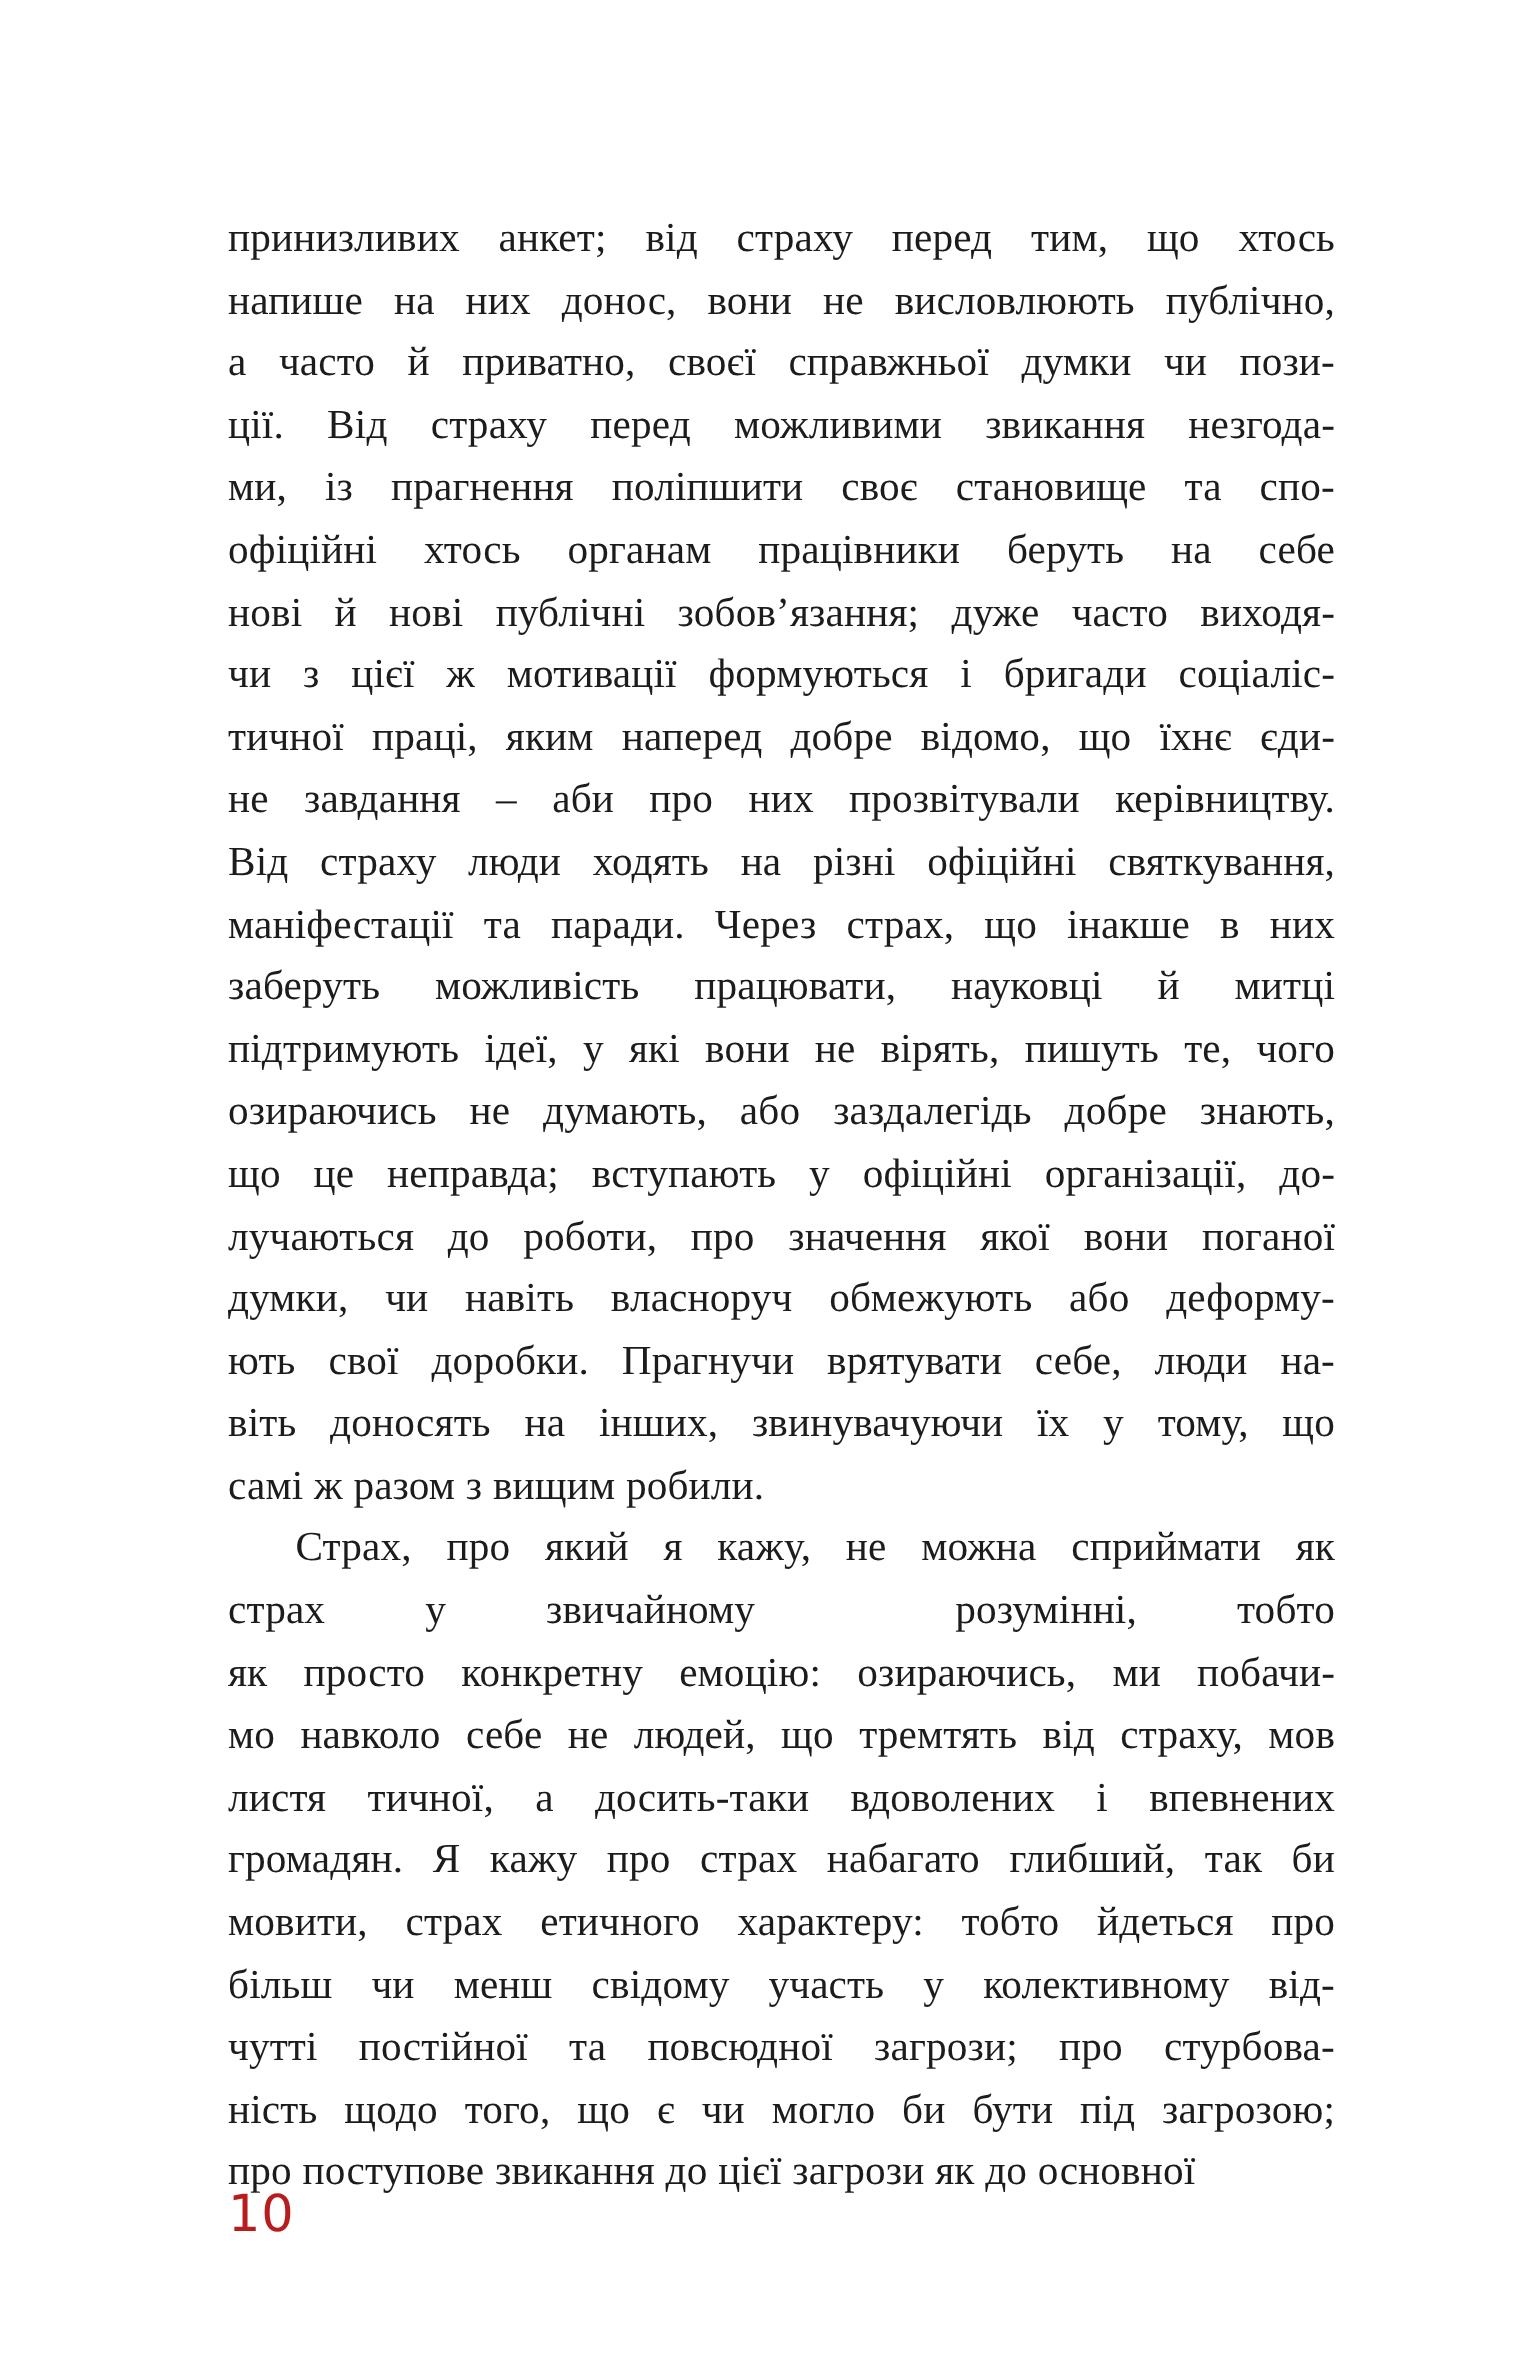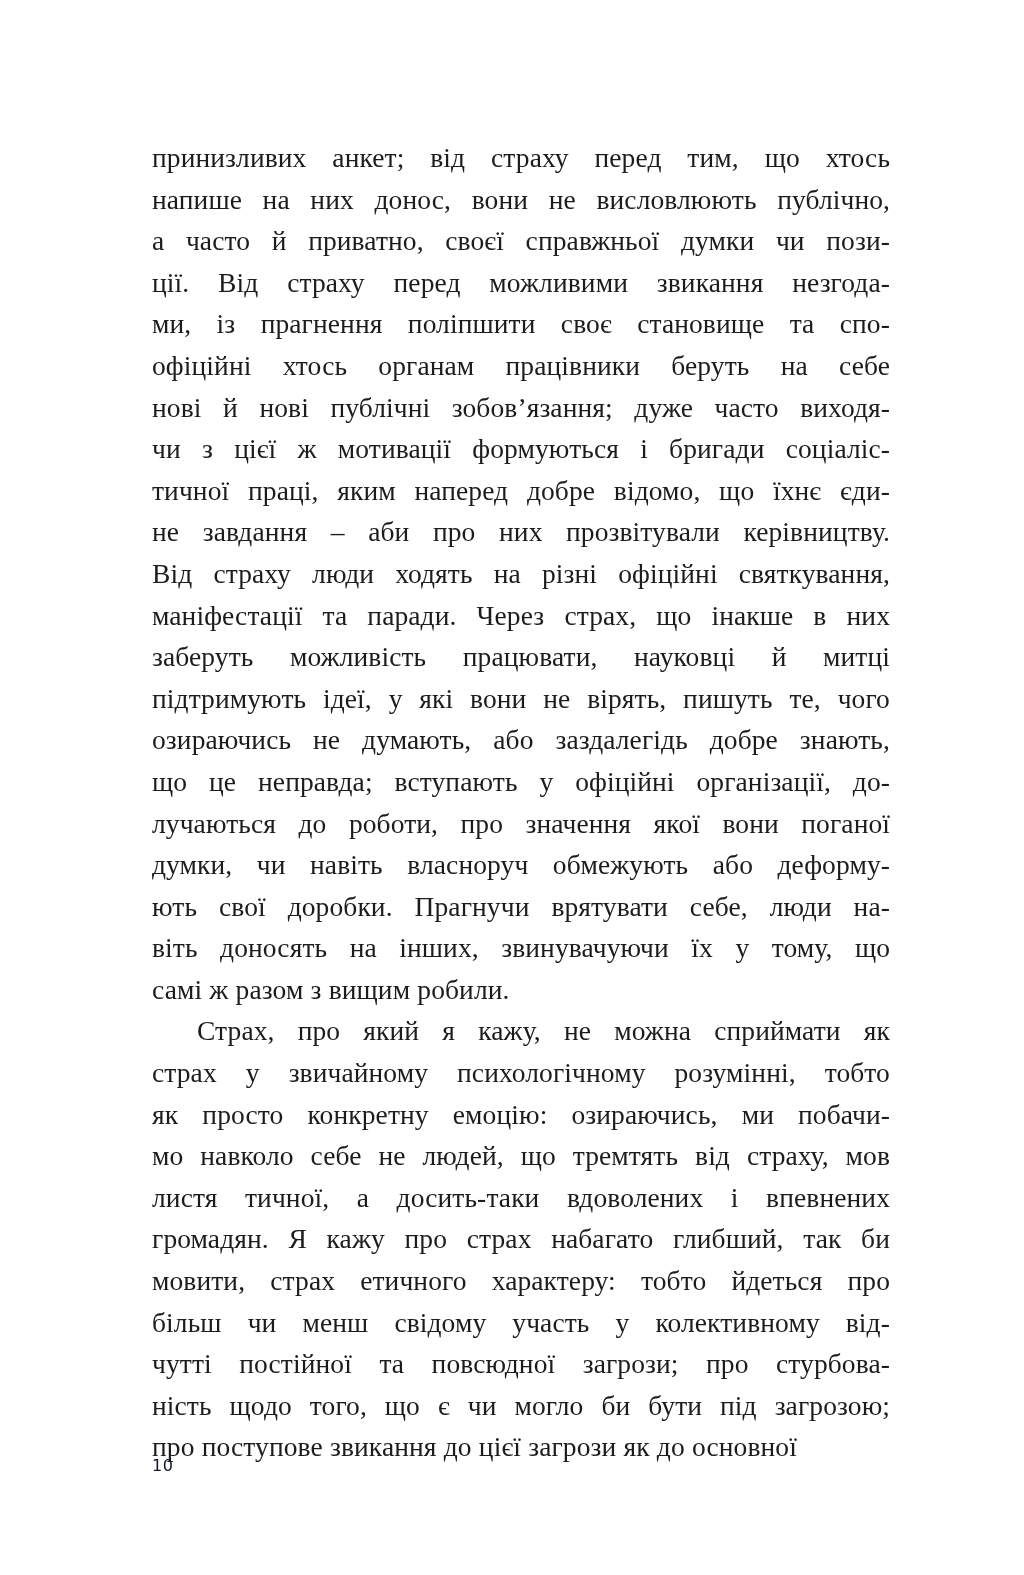--- a/index.html
+++ b/index.html
@@ -76,22 +76,22 @@
     left: 152px;
     top: 1456px;
     width: 738px;
     display: flex;
     align-items: baseline;
     justify-content: space-between;
   }
 
   .folio {
     font-family: "DejaVu Sans", "Liberation Sans", sans-serif;
-    font-size: 16px;
-    color: #0f172a;
+    font-size: 34px;
+    color: #b91c1c;
     letter-spacing: 0.5px;
   }
 
   .running-head {
     font-family: "Liberation Serif", "DejaVu Serif", serif;
     font-style: italic;
     font-size: 25px;
     color: #3a3a3a;
     letter-spacing: 0.4px;
   }
@@ -120,21 +120,21 @@
         <div class="line"><span class="w">озираючись</span><span class="g"> </span><span class="w">не</span><span class="g"> </span><span class="w">думають,</span><span class="g"> </span><span class="w">або</span><span class="g"> </span><span class="w">заздалегідь</span><span class="g"> </span><span class="w">добре</span><span class="g"> </span><span class="w">знають,</span></div>
         <div class="line"><span class="w">що</span><span class="g"> </span><span class="w">це</span><span class="g"> </span><span class="w">неправда;</span><span class="g"> </span><span class="w">вступають</span><span class="g"> </span><span class="w">у</span><span class="g"> </span><span class="w">офіційні</span><span class="g"> </span><span class="w">організації,</span><span class="g"> </span><span class="w">до-</span></div>
         <div class="line"><span class="w">лучаються</span><span class="g"> </span><span class="w">до</span><span class="g"> </span><span class="w">роботи,</span><span class="g"> </span><span class="w">про</span><span class="g"> </span><span class="w">значення</span><span class="g"> </span><span class="w">якої</span><span class="g"> </span><span class="w">вони</span><span class="g"> </span><span class="w">поганої</span></div>
         <div class="line"><span class="w">думки,</span><span class="g"> </span><span class="w">чи</span><span class="g"> </span><span class="w">навіть</span><span class="g"> </span><span class="w">власноруч</span><span class="g"> </span><span class="w">обмежують</span><span class="g"> </span><span class="w">або</span><span class="g"> </span><span class="w">деформу-</span></div>
         <div class="line"><span class="w">ють</span><span class="g"> </span><span class="w">свої</span><span class="g"> </span><span class="w">доробки.</span><span class="g"> </span><span class="w">Прагнучи</span><span class="g"> </span><span class="w">врятувати</span><span class="g"> </span><span class="w">себе,</span><span class="g"> </span><span class="w">люди</span><span class="g"> </span><span class="w">на-</span></div>
         <div class="line"><span class="w">віть</span><span class="g"> </span><span class="w">доносять</span><span class="g"> </span><span class="w">на</span><span class="g"> </span><span class="w">інших,</span><span class="g"> </span><span class="w">звинувачуючи</span><span class="g"> </span><span class="w">їх</span><span class="g"> </span><span class="w">у</span><span class="g"> </span><span class="w">тому,</span><span class="g"> </span><span class="w">що</span></div>
         <div class="line last"><span class="w">самі</span><span class="g"> </span><span class="w">ж</span><span class="g"> </span><span class="w">разом</span><span class="g"> </span><span class="w">з</span><span class="g"> </span><span class="w">вищим</span><span class="g"> </span><span class="w">робили.</span></div>
       </div>
     <div class="para" id="paragraph-2-host">
         <div class="line indent"><span class="w">Страх,</span><span class="g"> </span><span class="w">про</span><span class="g"> </span><span class="w">який</span><span class="g"> </span><span class="w">я</span><span class="g"> </span><span class="w">кажу,</span><span class="g"> </span><span class="w">не</span><span class="g"> </span><span class="w">можна</span><span class="g"> </span><span class="w">сприймати</span><span class="g"> </span><span class="w">як</span></div>
-        <div class="line"><span class="w">страх</span><span class="g"> </span><span class="w">у</span><span class="g"> </span><span class="w">звичайному</span><span class="g"> </span><span class="w">психологічному</span><span class="g"> </span><span class="w">розумінні,</span><span class="g"> </span><span class="w">тобто</span></div>
+        <div class="line"><span class="w">страх</span><span class="g"> </span><span class="w">у</span><span class="g"> </span><span class="w">звичайному</span><span class="g"> </span><span class="g"> </span><span class="w">розумінні,</span><span class="g"> </span><span class="w">тобто</span></div>
         <div class="line"><span class="w">як</span><span class="g"> </span><span class="w">просто</span><span class="g"> </span><span class="w">конкретну</span><span class="g"> </span><span class="w">емоцію:</span><span class="g"> </span><span class="w">озираючись,</span><span class="g"> </span><span class="w">ми</span><span class="g"> </span><span class="w">побачи-</span></div>
         <div class="line"><span class="w">мо</span><span class="g"> </span><span class="w">навколо</span><span class="g"> </span><span class="w">себе</span><span class="g"> </span><span class="w">не</span><span class="g"> </span><span class="w">людей,</span><span class="g"> </span><span class="w">що</span><span class="g"> </span><span class="w">тремтять</span><span class="g"> </span><span class="w">від</span><span class="g"> </span><span class="w">страху,</span><span class="g"> </span><span class="w">мов</span></div>
         <div class="line"><span class="w">листя</span><span class="g"> </span><span class="w">тичної,</span><span class="g"> </span><span class="w">а</span><span class="g"> </span><span class="w">досить-таки</span><span class="g"> </span><span class="w">вдоволених</span><span class="g"> </span><span class="w">і</span><span class="g"> </span><span class="w">впевнених</span></div>
         <div class="line"><span class="w">громадян.</span><span class="g"> </span><span class="w">Я</span><span class="g"> </span><span class="w">кажу</span><span class="g"> </span><span class="w">про</span><span class="g"> </span><span class="w">страх</span><span class="g"> </span><span class="w">набагато</span><span class="g"> </span><span class="w">глибший,</span><span class="g"> </span><span class="w">так</span><span class="g"> </span><span class="w">би</span></div>
         <div class="line"><span class="w">мовити,</span><span class="g"> </span><span class="w">страх</span><span class="g"> </span><span class="w">етичного</span><span class="g"> </span><span class="w">характеру:</span><span class="g"> </span><span class="w">тобто</span><span class="g"> </span><span class="w">йдеться</span><span class="g"> </span><span class="w">про</span></div>
         <div class="line"><span class="w">більш</span><span class="g"> </span><span class="w">чи</span><span class="g"> </span><span class="w">менш</span><span class="g"> </span><span class="w">свідому</span><span class="g"> </span><span class="w">участь</span><span class="g"> </span><span class="w">у</span><span class="g"> </span><span class="w">колективному</span><span class="g"> </span><span class="w">від-</span></div>
         <div class="line"><span class="w">чутті</span><span class="g"> </span><span class="w">постійної</span><span class="g"> </span><span class="w">та</span><span class="g"> </span><span class="w">повсюдної</span><span class="g"> </span><span class="w">загрози;</span><span class="g"> </span><span class="w">про</span><span class="g"> </span><span class="w">стурбова-</span></div>
         <div class="line"><span class="w">ність</span><span class="g"> </span><span class="w">щодо</span><span class="g"> </span><span class="w">того,</span><span class="g"> </span><span class="w">що</span><span class="g"> </span><span class="w">є</span><span class="g"> </span><span class="w">чи</span><span class="g"> </span><span class="w">могло</span><span class="g"> </span><span class="w">би</span><span class="g"> </span><span class="w">бути</span><span class="g"> </span><span class="w">під</span><span class="g"> </span><span class="w">загрозою;</span></div>
         <div class="line last"><span class="w">про</span><span class="g"> </span><span class="w">поступове</span><span class="g"> </span><span class="w">звикання</span><span class="g"> </span><span class="w">до</span><span class="g"> </span><span class="w">цієї</span><span class="g"> </span><span class="w">загрози</span><span class="g"> </span><span class="w">як</span><span class="g"> </span><span class="w">до</span><span class="g"> </span><span class="w">основної</span></div>
       </div>

